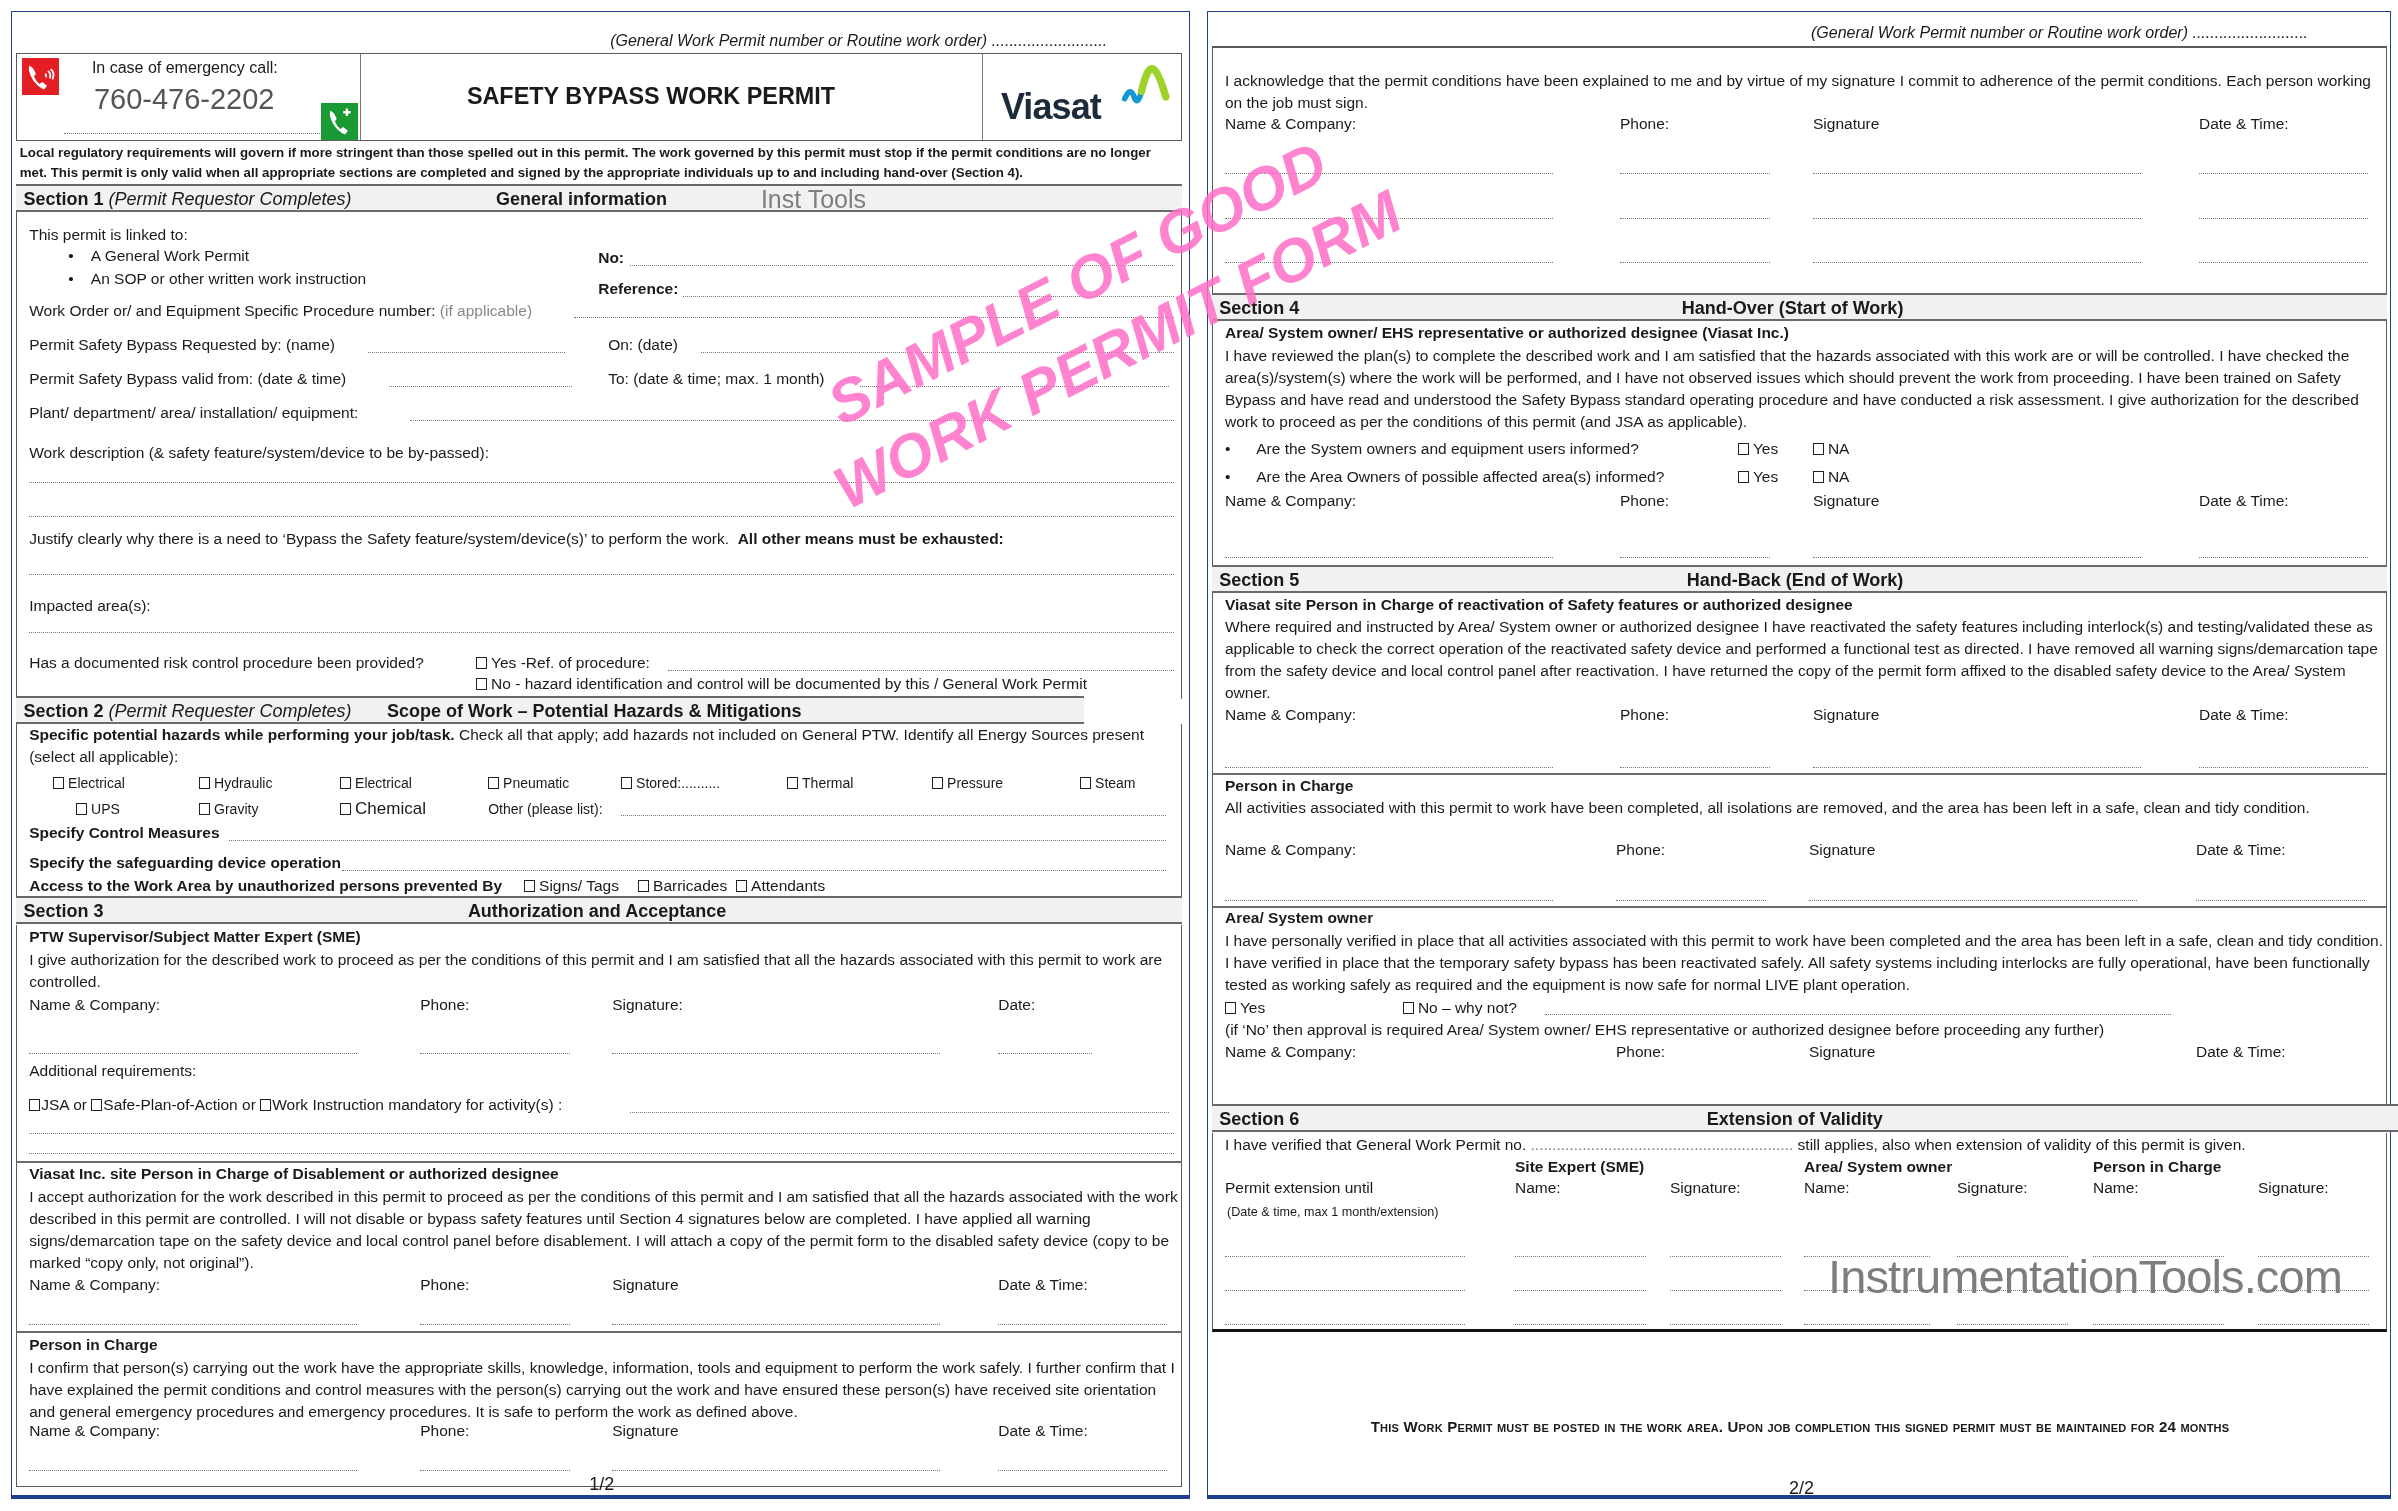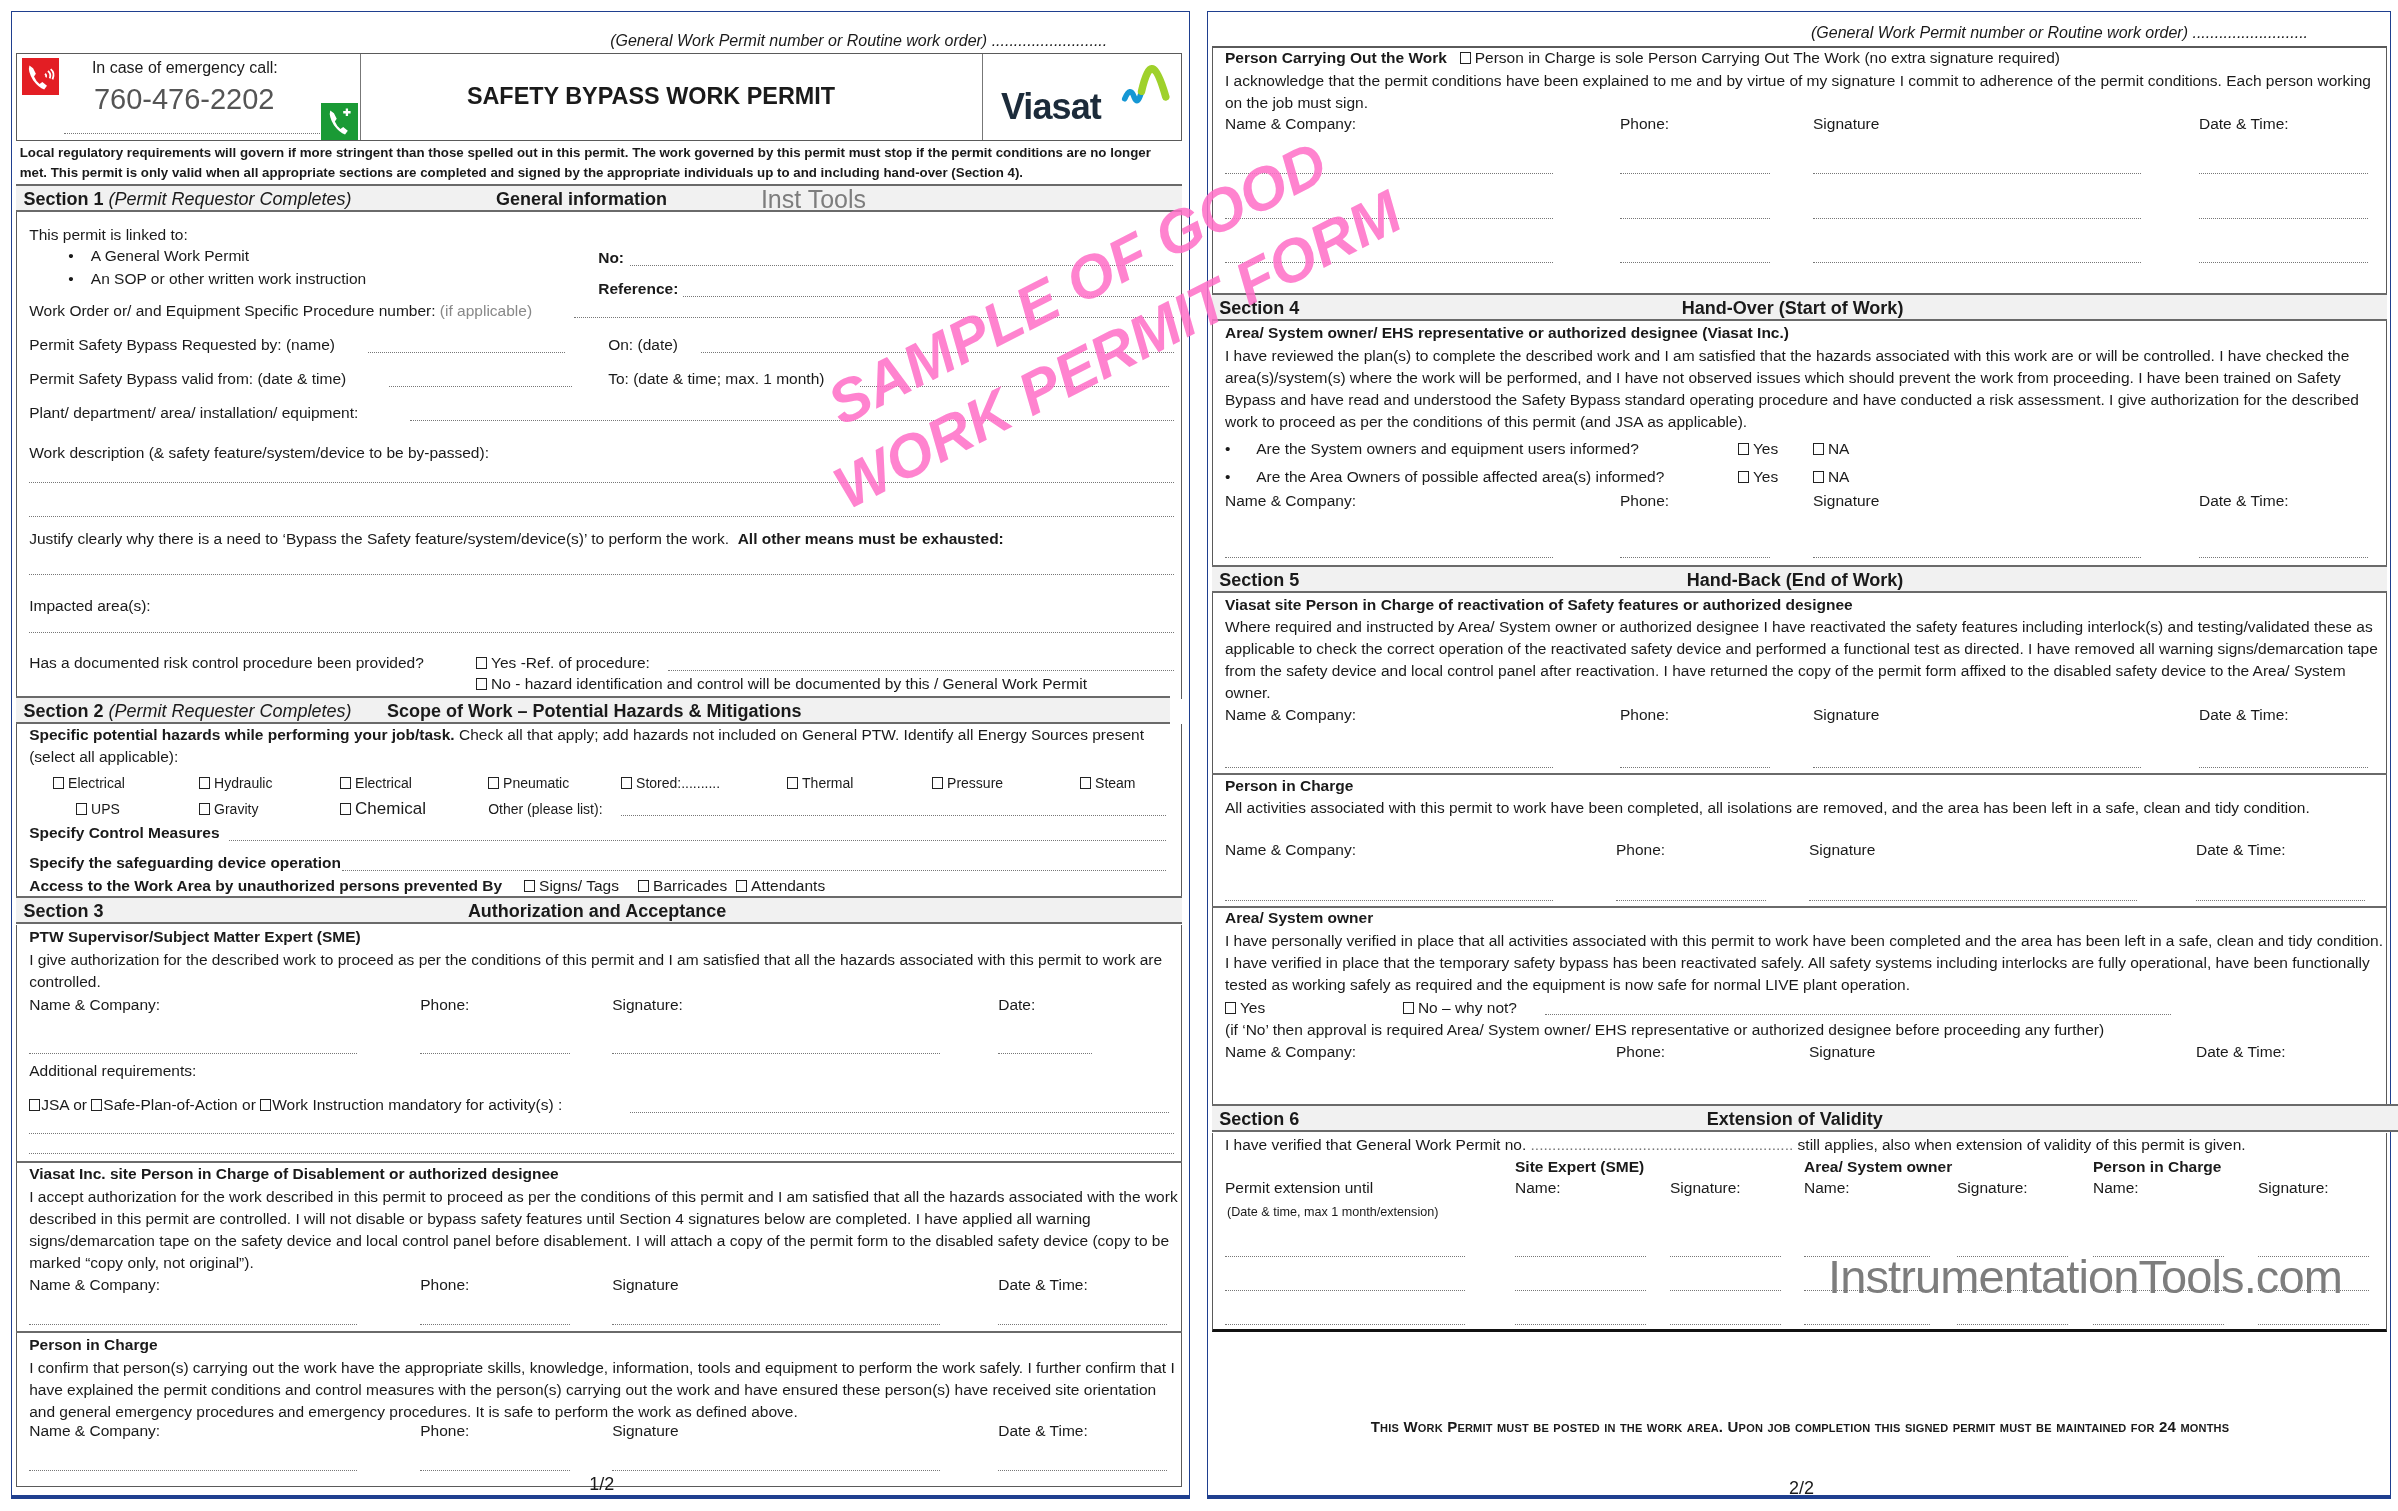--- a/index.html
+++ b/index.html
@@ -107,21 +107,21 @@
   <div class="dots" style="left:17px; top:562px; width:1145px;"></div>
 
   <div class="t" style="left:17px; top:584px;">Impacted area(s):</div>
   <div class="dots" style="left:17px; top:620px; width:1145px;"></div>
 
   <div class="t" style="left:17px; top:641px;">Has a documented risk control procedure been provided?</div>
   <div class="t" style="left:464px; top:641px;"><span class="cb"></span><span>Yes -Ref. of procedure:</span></div>
   <div class="dots" style="left:656px; top:658px; width:506px;"></div>
   <div class="t" style="left:464px; top:662px;"><span class="cb"></span><span>No - hazard identification and control will be documented by this / General Work Permit</span></div>
 
-  <div class="sec-hdr" style="left:3.7px; top:684px; width:1154px;">
+  <div class="sec-hdr" style="left:3.7px; top:684px; width:1068px;">
     <span class="num"><span>Section 2</span> <i>(Permit Requester Completes)</i></span>
     <span class="ttl" style="left:371px;">Scope of Work – Potential Hazards &amp; Mitigations</span>
   </div>
   <div class="box" style="left:3.7px; top:712px; width:1166px; height:178px; border-width:0 1.9px 0 1.9px;"></div>
   <div class="para" style="left:17px; top:712px; width:1138px; line-height:21.5px;"><b>Specific potential hazards while performing your job/task.</b> <span>Check all that apply; add hazards not included on General PTW. Identify all Energy Sources present (select all applicable):</span></div>
 
   <div class="t" style="left:41px; top:761px; font-size:14px;"><span class="cb"></span><span>Electrical</span></div>
   <div class="t" style="left:187px; top:761px; font-size:14px;"><span class="cb"></span><span>Hydraulic</span></div>
   <div class="t" style="left:328px; top:761px; font-size:14px;"><span class="cb"></span><span>Electrical</span></div>
   <div class="t" style="left:476px; top:761px; font-size:14px;"><span class="cb"></span><span>Pneumatic</span></div>
@@ -196,21 +196,20 @@
   <div class="dots" style="left:600px; top:1458px; width:328px;"></div>
   <div class="dots" style="left:986px; top:1458px; width:169px;"></div>
 
   <div class="footer-num" style="left:577px; top:1462px;">1/2</div>
 </div>
 
 <div id="page-right" class="page">
   <div class="t i" style="left:603px; top:11.2px; font-size:16px;">(General Work Permit number or Routine work order) ..........................</div>
 
   <div class="box" style="left:3.7px; top:34px; width:1175px; height:255px; border-width:2.8px 1.9px 0 1.9px;"></div>
-  <div class="t" style="left:17px; top:36px;"><b>Person Carrying Out the Work</b>&nbsp;&nbsp; <span><span class="cb"></span><span>Person in Charge is sole Person Carrying Out The Work (no extra signature required)</span></span></div>
   <div class="para" style="left:17px; top:58px; width:1157px;">I acknowledge that the permit conditions have been explained to me and by virtue of my signature I commit to adherence of the permit conditions.  Each person working on the job must sign.</div>
   <div class="siglbl" style="left:17px; top:103px;">Name &amp; Company:</div>
   <div class="siglbl" style="left:412px; top:103px;">Phone:</div>
   <div class="siglbl" style="left:605px; top:103px;">Signature</div>
   <div class="siglbl" style="left:991px; top:103px;">Date &amp; Time:</div>
   <div class="dots" style="left:17px; top:161px; width:328px;"></div>
   <div class="dots" style="left:412px; top:161px; width:150px;"></div>
   <div class="dots" style="left:605px; top:161px; width:328px;"></div>
   <div class="dots" style="left:991px; top:161px; width:169px;"></div>
   <div class="dots" style="left:17px; top:206px; width:328px;"></div>

